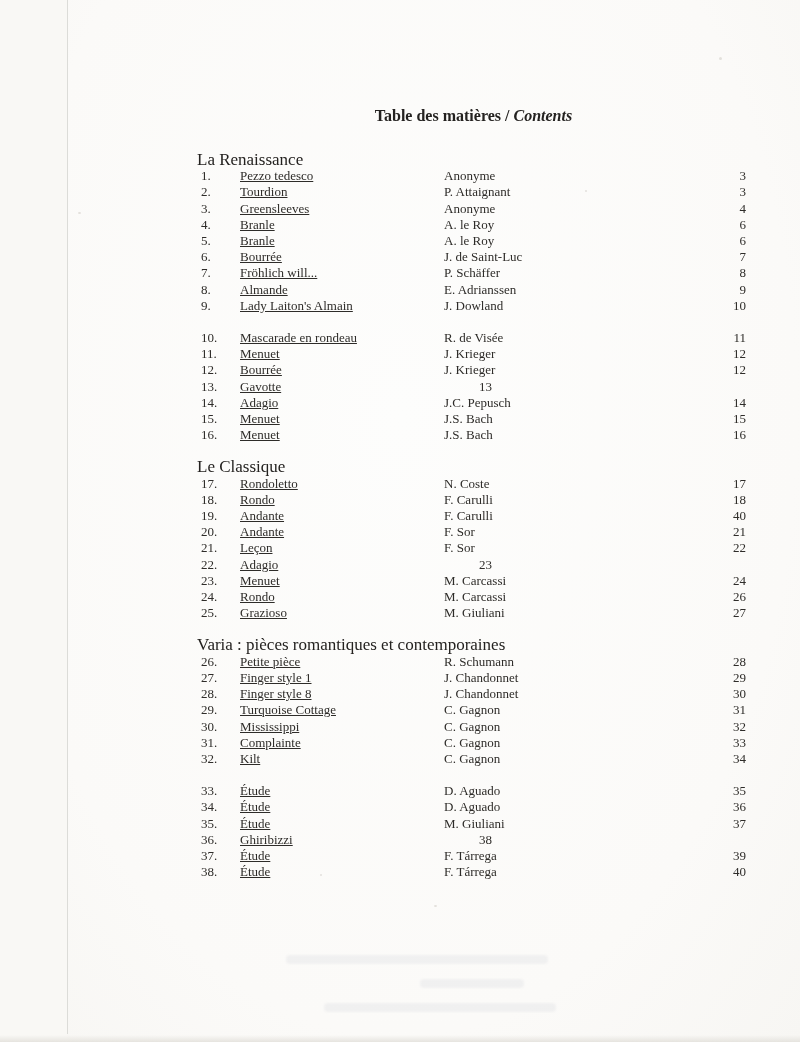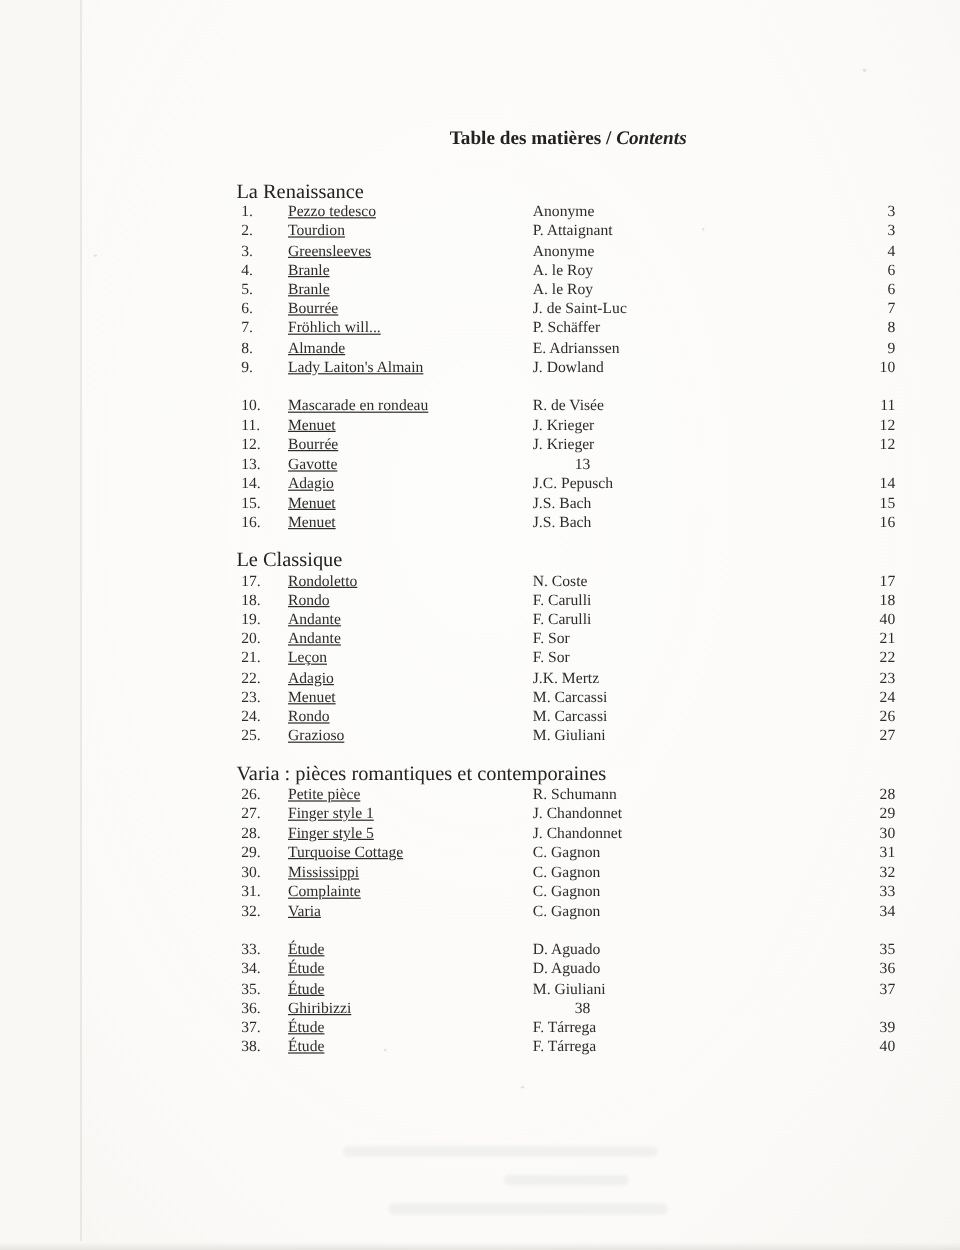--- a/index.html
+++ b/index.html
@@ -257,21 +257,20 @@
   <div class="toc-row">
     <span class="col-num">21.</span>
     <span class="col-title">Leçon</span>
     <span class="col-comp">F. Sor</span>
     <span class="col-page">22</span>
   </div>
 
   <div class="toc-row">
     <span class="col-num">22.</span>
     <span class="col-title">Adagio</span>
-    <span class="col-comp">J.K. Mertz</span>
     <span class="col-page">23</span>
   </div>
 
   <div class="toc-row">
     <span class="col-num">23.</span>
     <span class="col-title">Menuet</span>
     <span class="col-comp">M. Carcassi</span>
     <span class="col-page">24</span>
   </div>
 
@@ -303,21 +302,21 @@
 
   <div class="toc-row">
     <span class="col-num">27.</span>
     <span class="col-title">Finger style 1</span>
     <span class="col-comp">J. Chandonnet</span>
     <span class="col-page">29</span>
   </div>
 
   <div class="toc-row">
     <span class="col-num">28.</span>
-    <span class="col-title">Finger style 5</span>
+    <span class="col-title">Finger style 8</span>
     <span class="col-comp">J. Chandonnet</span>
     <span class="col-page">30</span>
   </div>
 
   <div class="toc-row">
     <span class="col-num">29.</span>
     <span class="col-title">Turquoise Cottage</span>
     <span class="col-comp">C. Gagnon</span>
     <span class="col-page">31</span>
   </div>
@@ -331,21 +330,21 @@
 
   <div class="toc-row">
     <span class="col-num">31.</span>
     <span class="col-title">Complainte</span>
     <span class="col-comp">C. Gagnon</span>
     <span class="col-page">33</span>
   </div>
 
   <div class="toc-row">
     <span class="col-num">32.</span>
-    <span class="col-title">Varia</span>
+    <span class="col-title">Kilt</span>
     <span class="col-comp">C. Gagnon</span>
     <span class="col-page">34</span>
   </div>
 </div>
   </div>
 
   <div class="toc-section">
     <div>
   <div class="toc-row">
     <span class="col-num">33.</span>

